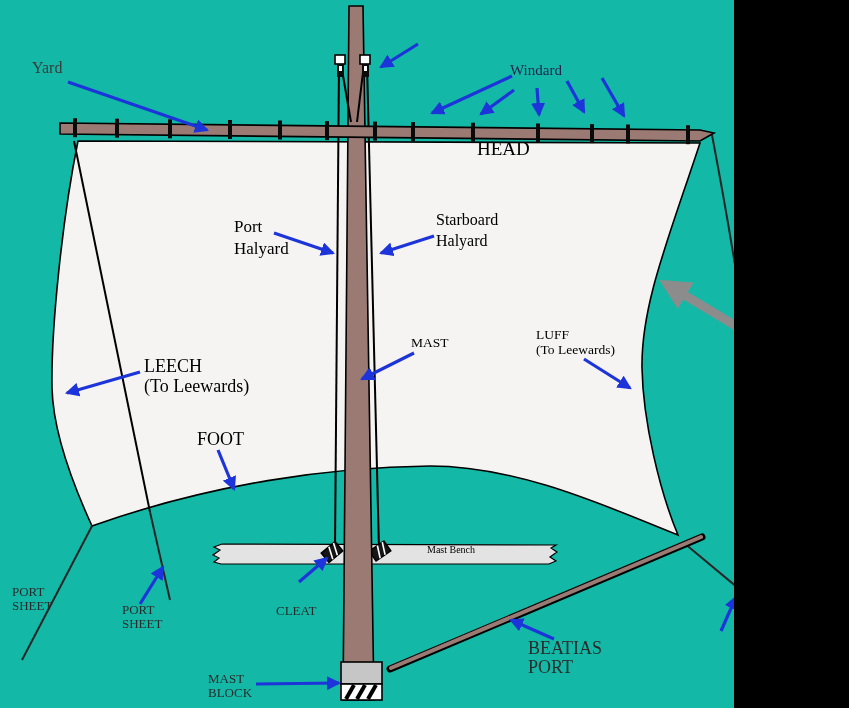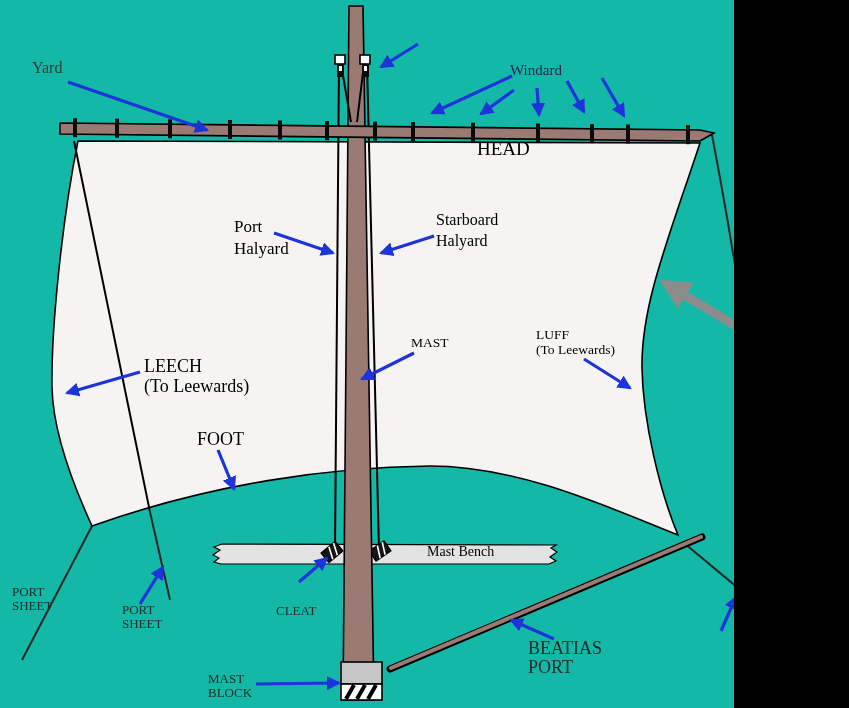--- a/index.html
+++ b/index.html
@@ -155,21 +155,21 @@
         <div>LUFF</div>
         <div>(To Leewards)</div>
       </div>
       <div class="lbl" style="left: 144px; top: 356px; font-size: 18px; color: rgb(0, 0, 0); line-height: 1.12;">
         <div>LEECH</div>
         <div>(To Leewards)</div>
       </div>
       <div class="lbl" style="left: 197px; top: 430px; font-size: 18px; color: rgb(0, 0, 0);">
         <div>FOOT</div>
       </div>
-      <div class="lbl" style="left: 427px; top: 545px; font-size: 14px; color: rgb(0, 0, 0);">
+      <div class="lbl" style="left: 427px; top: 545px; font-size: 10px; color: rgb(0, 0, 0);">
         <div>Mast Bench</div>
       </div>
       <div class="lbl" style="left: 276px; top: 580px; font-size: 13px; color: rgb(42, 42, 42); margin-top: 24px;">
         <div>CLEAT</div>
       </div>
       <div class="lbl" style="left: 12px; top: 585px; font-size: 13px; color: rgb(42, 42, 42);">
         <div>PORT</div>
         <div>SHEET</div>
       </div>
       <div class="lbl" style="left: 122px; top: 603px; font-size: 13px; color: rgb(42, 42, 42);">

